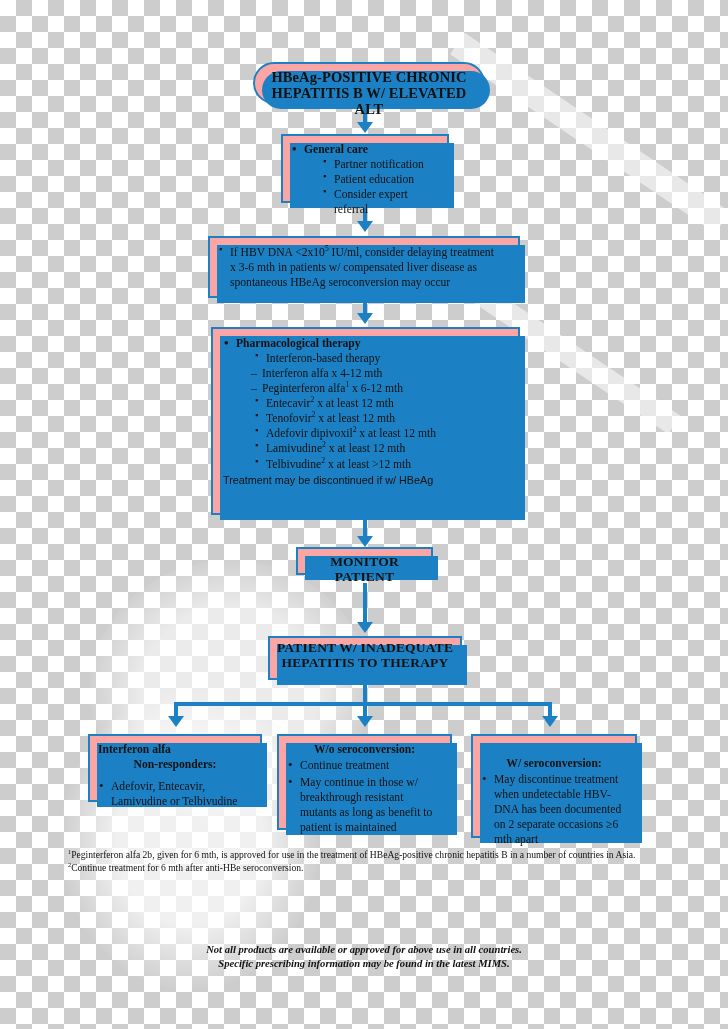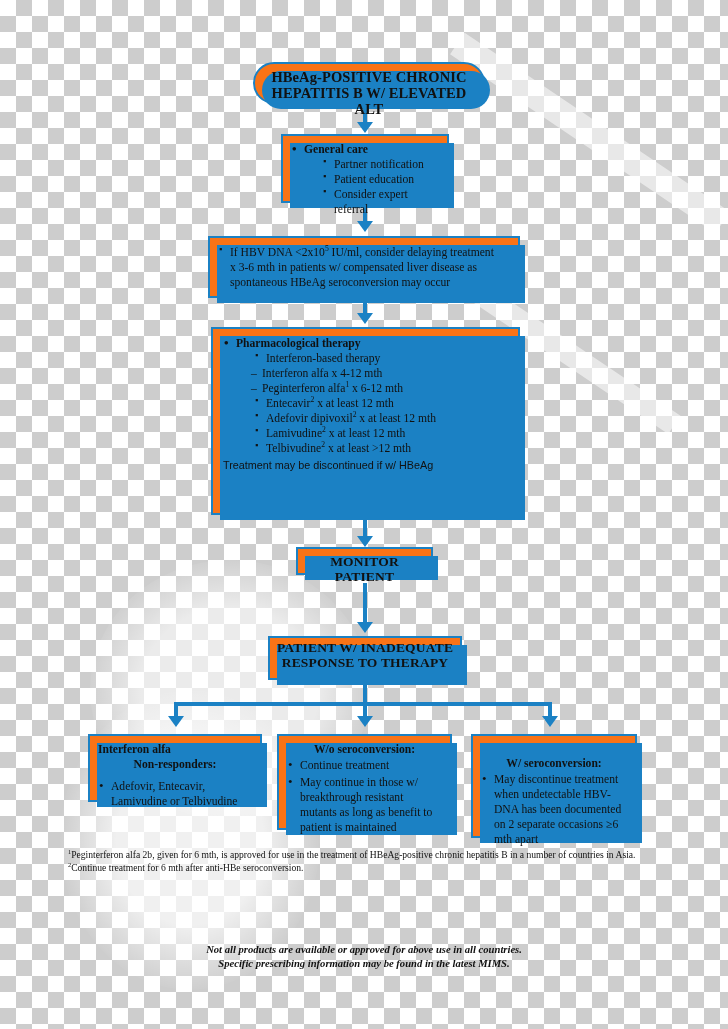--- a/index.html
+++ b/index.html
@@ -28,21 +28,21 @@
   .wm1 { left: 430px; top: 120px; width: 320px; height: 26px; transform: rotate(34deg); }
   .wm2 { left: 400px; top: 330px; width: 300px; height: 22px; transform: rotate(34deg); }
   .wm3 { left: 60px;  top: 690px; width: 260px; height: 300px; border-radius: 50%;
          background: radial-gradient(ellipse at center, rgba(255,255,255,0.7) 40%, rgba(255,255,255,0) 72%); }
   .wm4 { left: 90px;  top: 560px; width: 280px; height: 260px; border-radius: 50%;
          background: radial-gradient(ellipse at center, rgba(255,255,255,0.6) 45%, rgba(255,255,255,0) 74%); }
 
   
   .node {
     position: absolute;
-    background: #f97316;
+    background: #fca5a5;
     border: 1px solid #1B81C4;
     z-index: 5;
   }
   .node::after {           
     content: "";
     position: absolute;
     left: 7px;
     top: 7px;
     right: -7px;
     bottom: -7px;
@@ -213,40 +213,41 @@
     </ul>
     <ul class="lv2 sub-indent">
       <li>Interferon-based therapy</li>
     </ul>
     <ul class="lv3 sub-indent2" style="margin-left:14px;">
       <li>Interferon alfa x 4-12 mth</li>
       <li><span>Peginterferon alfa</span><sup>1</sup><span> x 6-12 mth</span></li>
     </ul>
     <ul class="lv2 sub-indent">
       <li><span>Entecavir</span><sup>2</sup><span> x at least 12 mth</span></li>
+      <li><span>Tenofovir</span><sup>2</sup><span> x at least 12 mth</span></li>
       <li><span>Adefovir dipivoxil</span><sup>2</sup><span> x at least 12 mth</span></li>
       <li><span>Lamivudine</span><sup>2</sup><span> x at least 12 mth</span></li>
       <li><span>Telbivudine</span><sup>2</sup><span> x at least &gt;12 mth</span></li>
     </ul>
     <div class="sans" style="margin-top:2px;">
       <div>Treatment may be discontinued if w/ HBeAg</div>
     </div>
   </div>
 </div>
 
 <div class="node thick" style="left:296px; top:547px; width:137px; height:28px;">
   <div class="node-inner cap-text" style="padding:5px 6px 0 6px;">
     <div>MONITOR PATIENT</div>
   </div>
 </div>
 
 <div class="node thick" style="left:268px; top:636px; width:194px; height:44px;">
   <div class="node-inner cap-text" style="padding:2px 6px 0 6px;">
     <div>PATIENT W/ INADEQUATE</div>
-    <div>RESPONSE TO THERAPY</div>
+    <div>HEPATITIS TO THERAPY</div>
   </div>
 </div>
 
 <div class="node thick" style="left:88px; top:734px; width:174px; height:68px;">
   <div class="node-inner body-text" style="padding:6px 8px 0 8px;">
     <div class="hdr" style="text-align:left;">Interferon alfa</div>
     <div class="hdr" style="text-align:center;">Non-responders:</div>
     <ul class="lv1" style="margin-top:7px;">
       <li>Adefovir, Entecavir, Lamivudine or Telbivudine</li>
     </ul>

